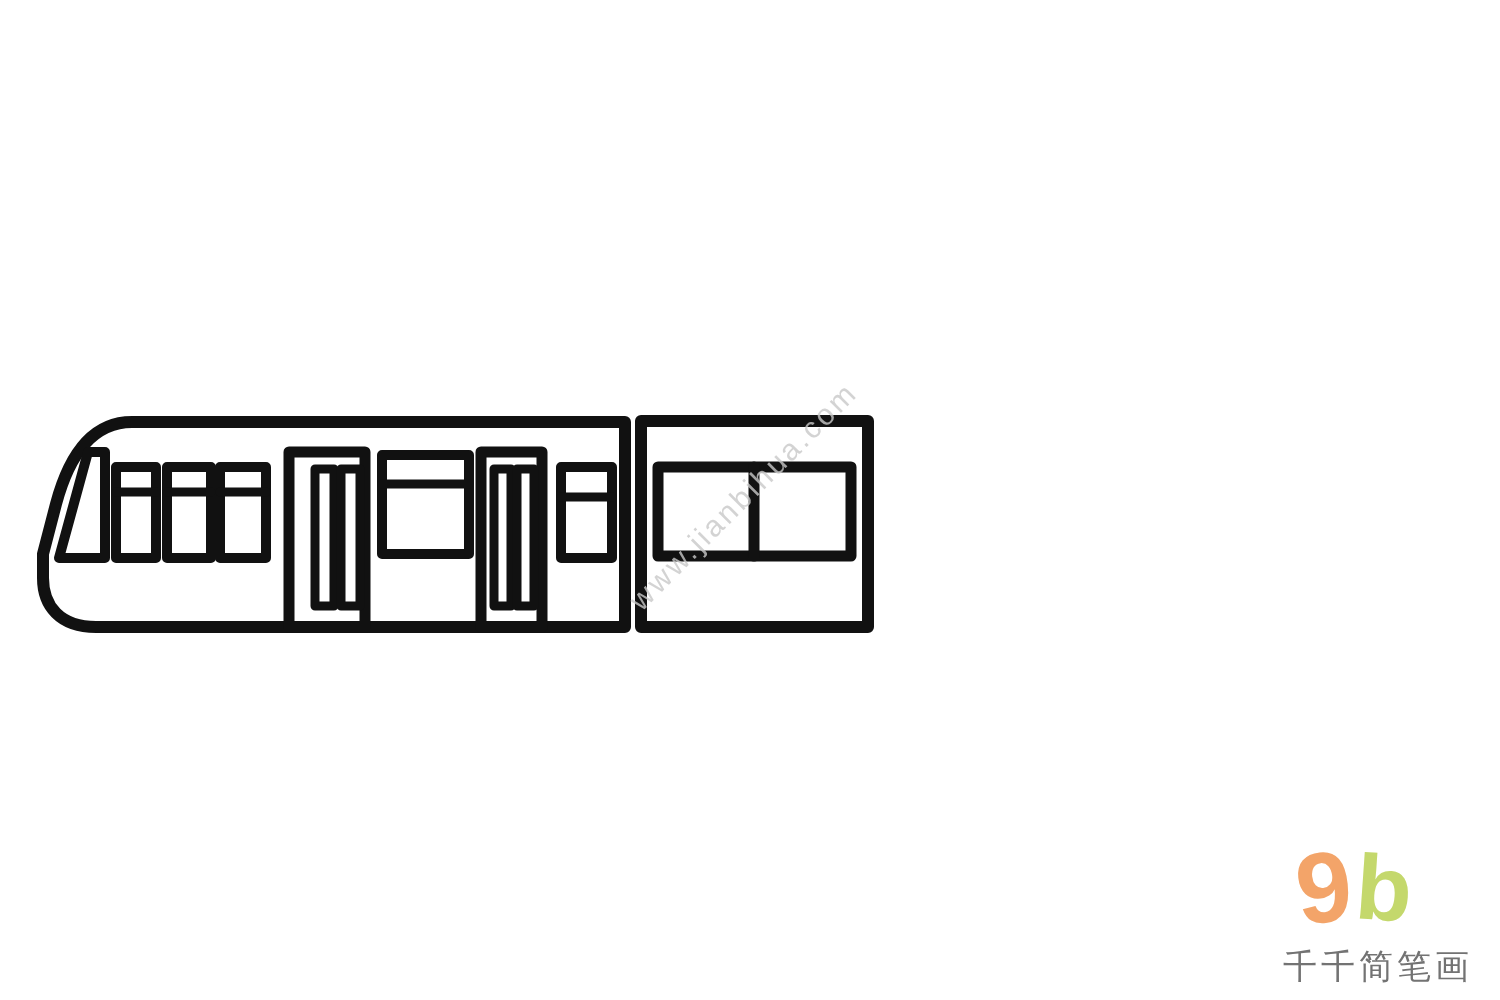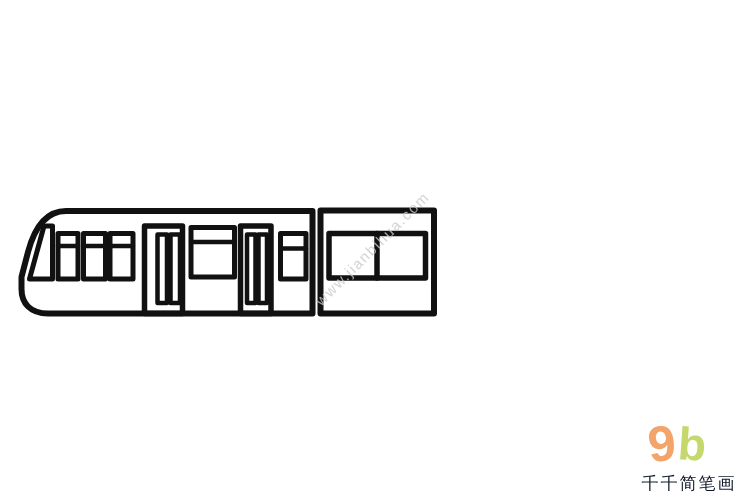--- a/index.html
+++ b/index.html
@@ -51,21 +51,21 @@
     font-weight:bold;
     color:#c4d86c;
     position:absolute;
     left:44px;top:-2px;
     transform:rotate(4deg);
   }
   .logo .brand{
     margin-top:6px;
     font-size:17px;
     letter-spacing:2px;
-    color:#0f172a;
+    color:#737373;
     white-space:nowrap;
   }
 </style>
 </head>
 <body>
 
 <div class="canvas">
 
   <svg class="tram" width="750" height="500" viewBox="0 0 750 500" fill="none" stroke="#111111" stroke-linejoin="round" stroke-linecap="round">
 

